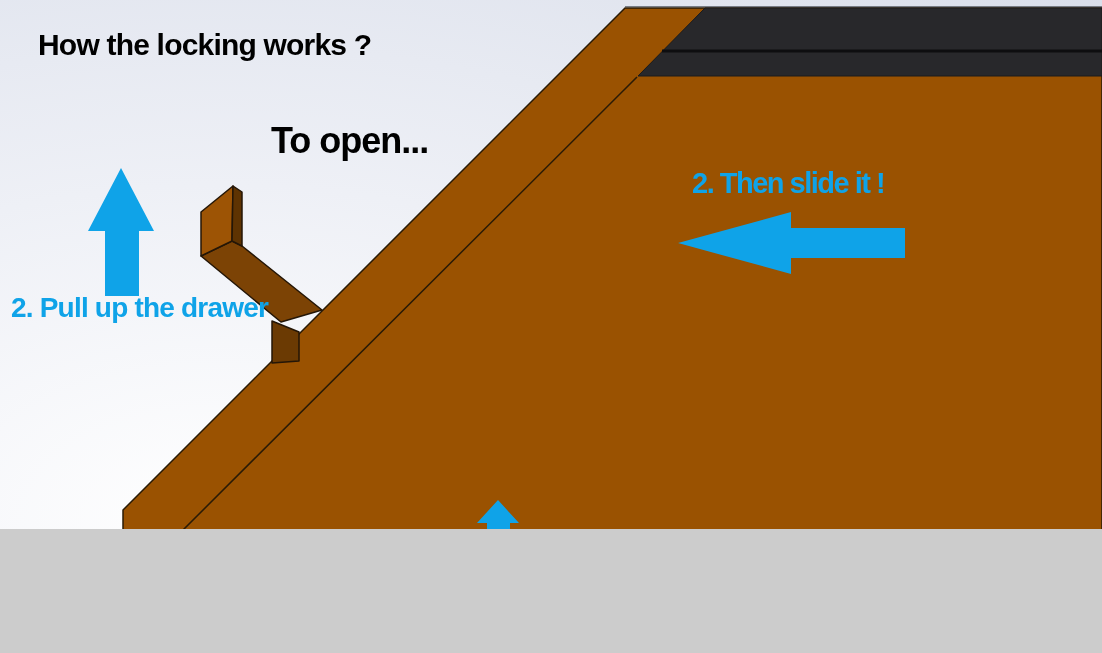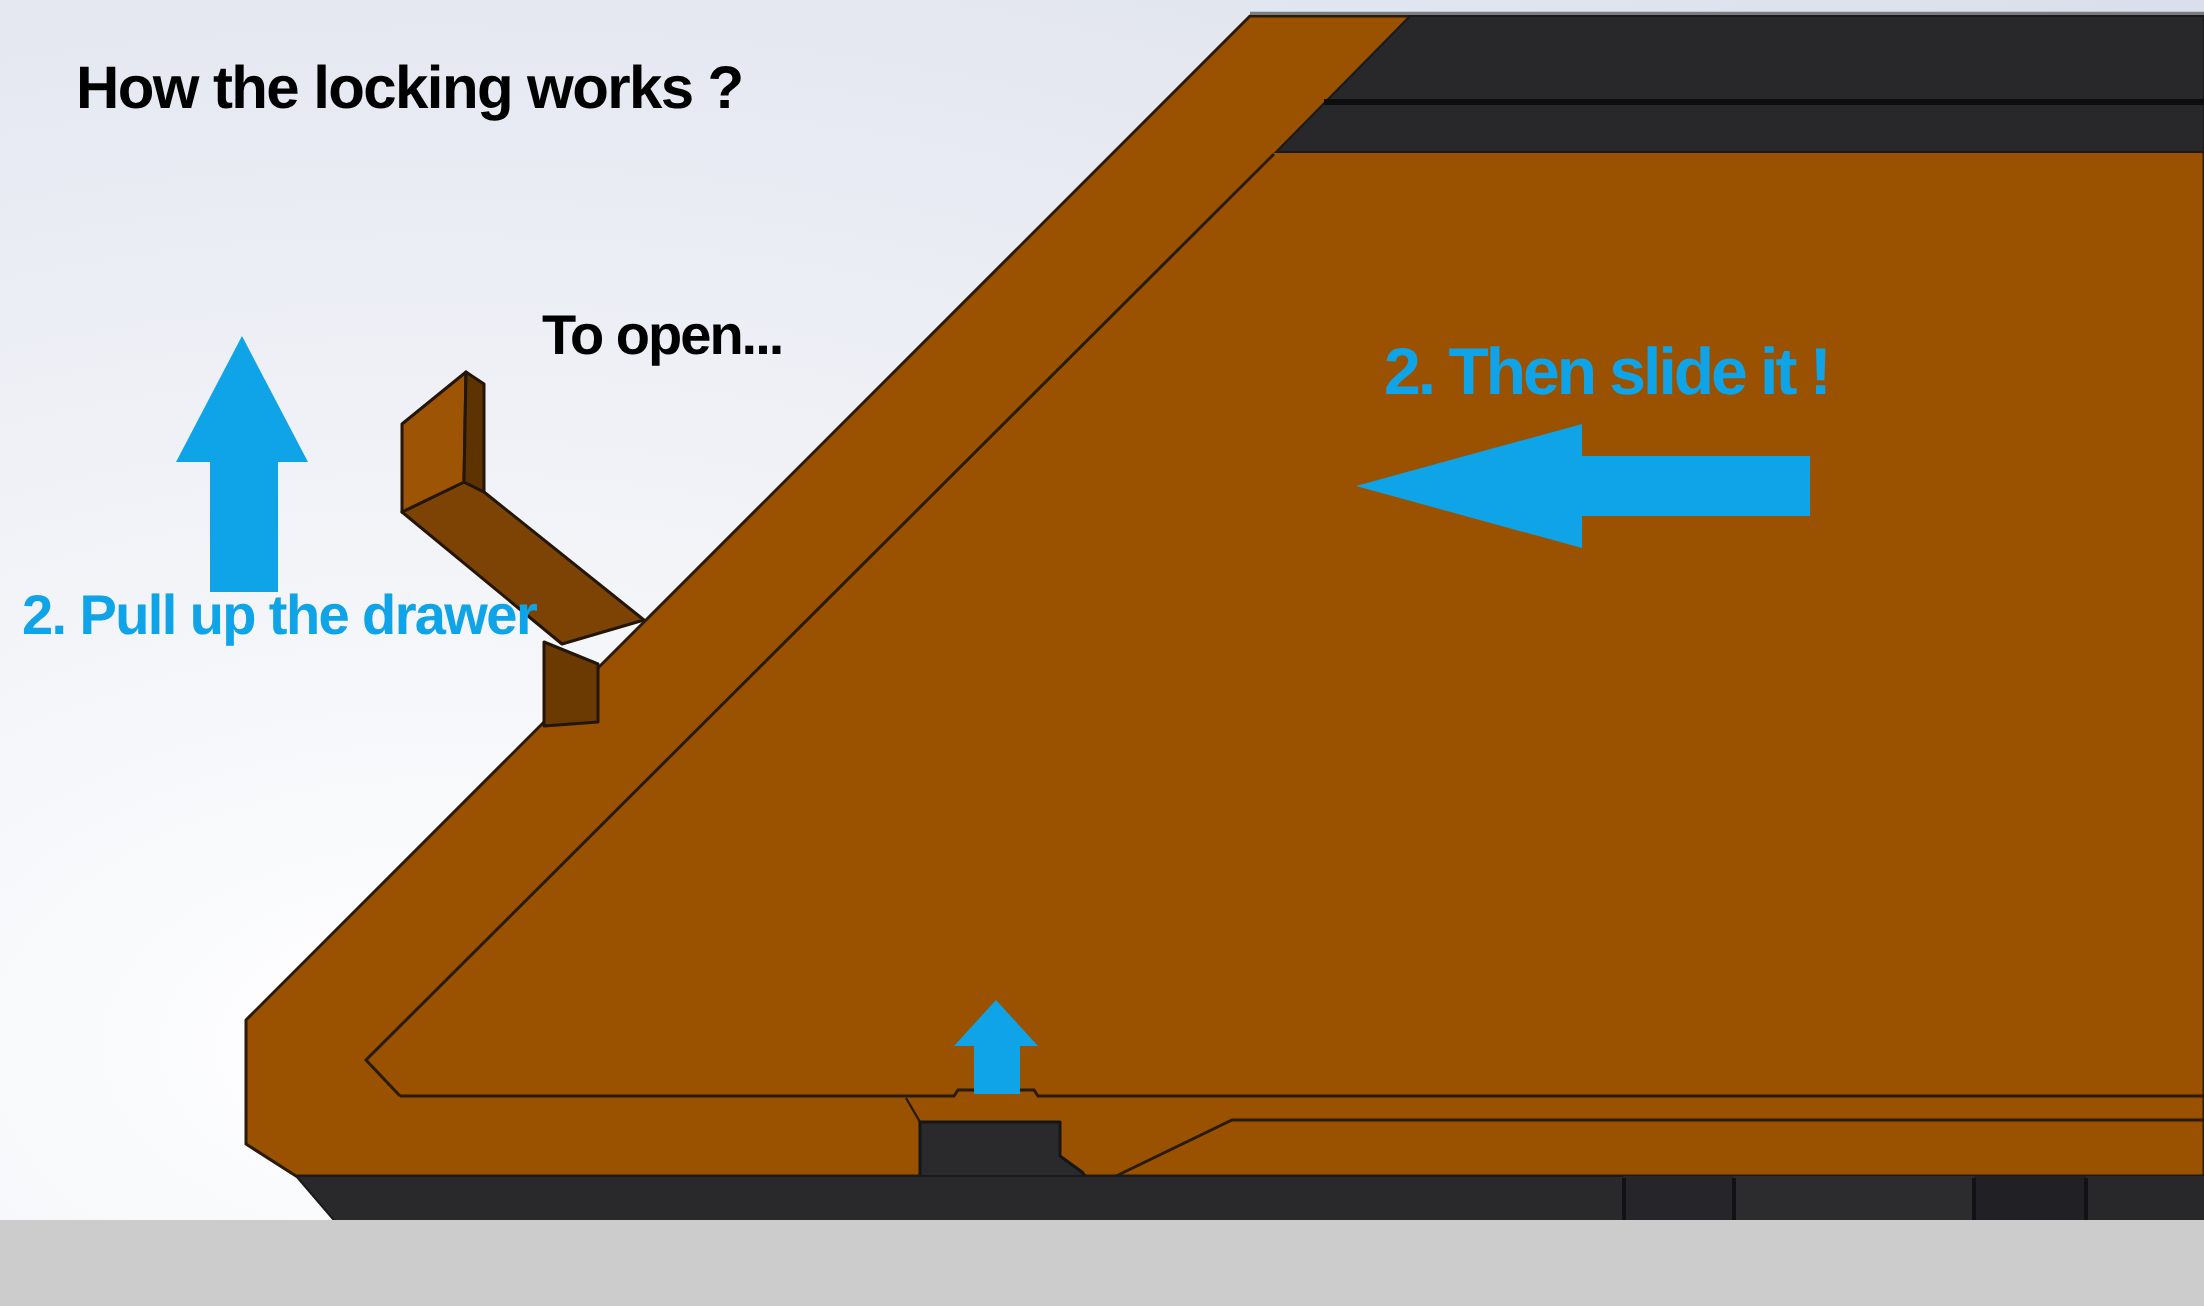--- a/index.html
+++ b/index.html
@@ -1,35 +1,35 @@
 <!DOCTYPE html>
 <html><head>
 <meta charset="utf-8">
 <style>
   html,body{margin:0;padding:0;background:#ccc;}
   #stage{
     position:relative;
-    width:1102px;height:610px;
+    width:1102px;height:529px;
     overflow:hidden;
     font-family:"Liberation Sans",sans-serif;
   }
   #scene{position:absolute;left:0;top:0;}
   .ann{
     position:absolute;
     font-weight:700;
     white-space:nowrap;
     line-height:1.1;
     user-select:none;
   }
   .ann-dark{color:#000000;}
   .ann-cyan{color:#0FA3E8;}
   #title   {left:38px;  top:28px;  font-size:30px; letter-spacing:-0.8px;}
-  #to-open {left:271px; top:121px; font-size:28px; letter-spacing:-1px;margin-top:32px;}
+  #to-open {left:271px; top:121px; font-size:36px; letter-spacing:-1px;}
   #step1   {left:11px;  top:293px; font-size:28px; letter-spacing:-0.8px;}
-  #step2   {left:692px; top:168px; font-size:33px; letter-spacing:-1.5px;}
+  #step2   {left:692px; top:168px; font-size:29px; letter-spacing:-1.5px;}
 </style>
 </head>
 <body>
 
 <div id="stage">
 
   <svg id="scene" width="1102" height="653" viewBox="0 0 1102 653">
     <defs>
       <radialGradient id="bgGrad" cx="0.20" cy="0.80" r="1.15">
         <stop offset="0" stop-color="#ffffff"></stop>

